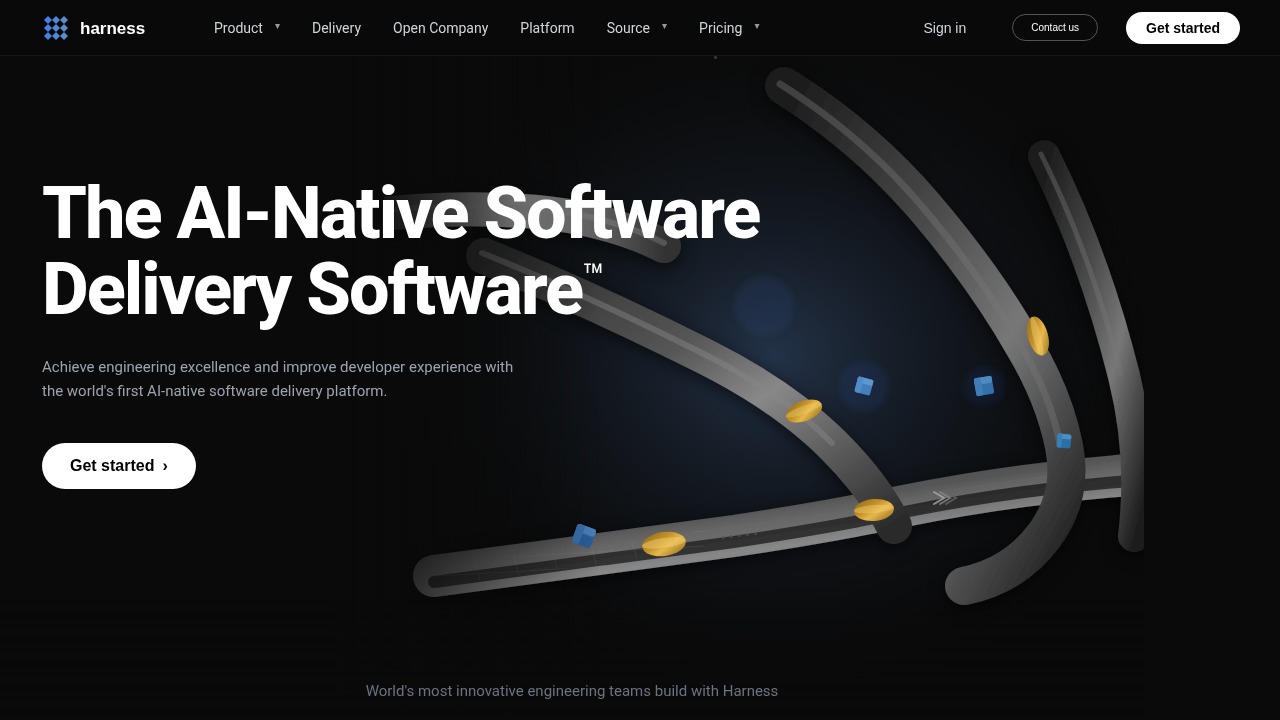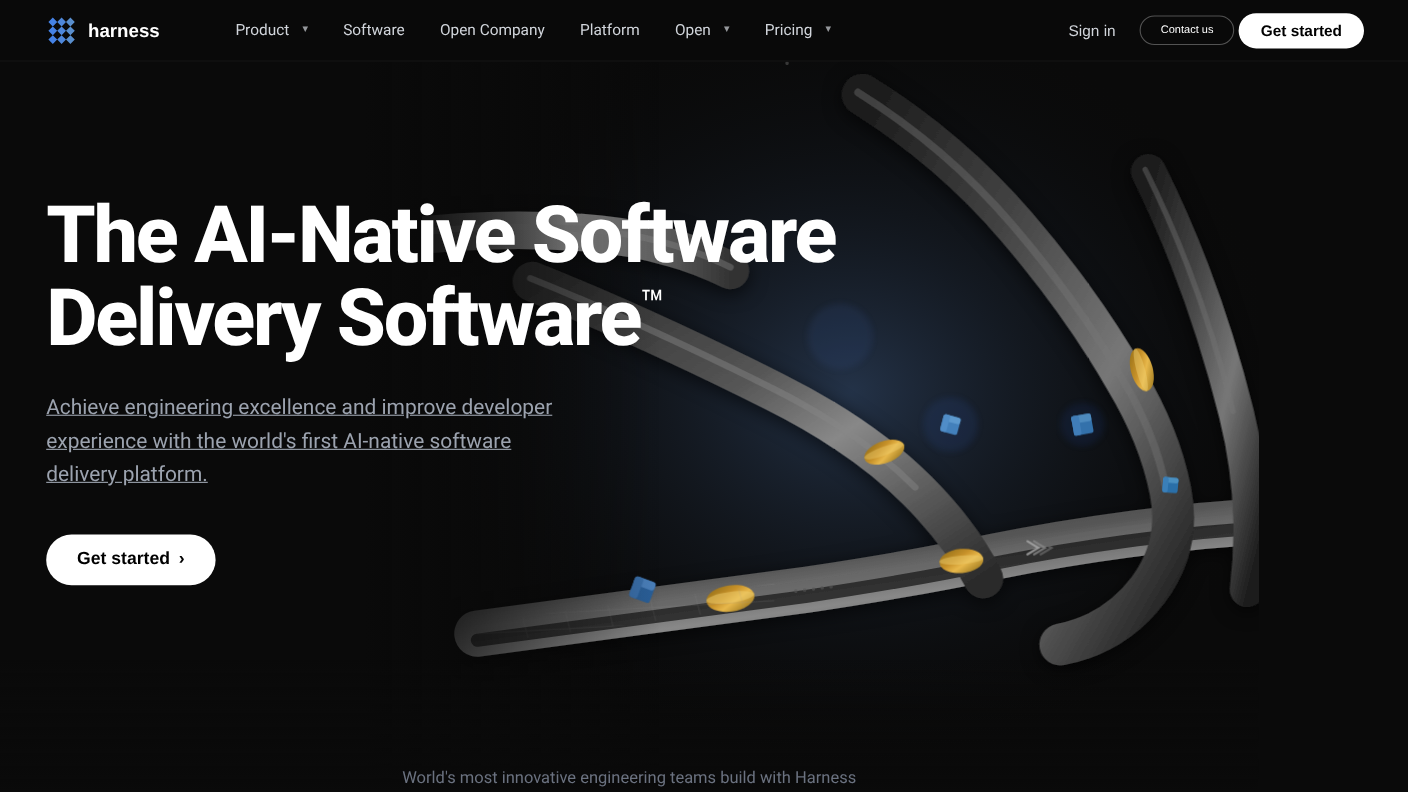--- a/index.html
+++ b/index.html
@@ -60,21 +60,21 @@
     }
 
     .nav-item .chevron {
       font-size: 10px;
       opacity: 0.7;
     }
 
     .nav-right {
       display: flex;
       align-items: center;
-      gap: 4px;
+      gap: 28px;
     }
 
     .btn-signin {
       padding: 7px 18px;
       color: #d1d5db;
       font-size: 14px;
       font-weight: 400;
       cursor: pointer;
       background: transparent;
       border: none;
@@ -138,26 +138,25 @@
       margin-bottom: 28px;
     }
 
     .hero-title .tm {
       font-size: 36px;
       vertical-align: super;
       font-weight: 400;
     }
 
     .hero-subtitle {
-      font-size: 19px;
+      font-size: 15px;
       color: #9ca3af;
       line-height: 1.6;
       max-width: 480px;
       margin-bottom: 40px;
-      text-decoration: underline;
     }
 
     .btn-getstarted-hero {
       display: inline-flex;
       align-items: center;
       gap: 8px;
       padding: 14px 28px;
       color: #000;
       font-size: 16px;
       font-weight: 600;
@@ -172,21 +171,21 @@
     }
 
     .bottom-text {
       position: absolute;
       bottom: 0;
       left: 0;
       right: 0;
       text-align: center;
       font-size: 15px;
       color: #6b7280;
-      padding-bottom: 4px;
+      padding-bottom: 20px;
       z-index: 2;
     }
 
     
     .hero::before {
       content: '';
       position: absolute;
       left: 0;
       top: 0;
       width: 600px;
@@ -220,30 +219,30 @@
       <text x="0" y="17" font-family="-apple-system,sans-serif" font-size="17" font-weight="700" fill="white">harness</text>
     </svg>
   </div>
 
   <div class="nav-links">
     <div class="nav-item">
       <span>Product</span>
       <span class="chevron">▾</span>
     </div>
     <div class="nav-item">
-      <span>Software</span>
+      <span>Delivery</span>
     </div>
     <div class="nav-item">
       <span>Open Company</span>
     </div>
     <div class="nav-item">
       <span>Platform</span>
     </div>
     <div class="nav-item">
-      <span>Open</span>
+      <span>Source</span>
       <span class="chevron">▾</span>
     </div>
     <div class="nav-item">
       <span>Pricing</span>
       <span class="chevron">▾</span>
     </div>
   </div>
 
   <div class="nav-right">
     <button class="btn-signin">Sign in</button>

